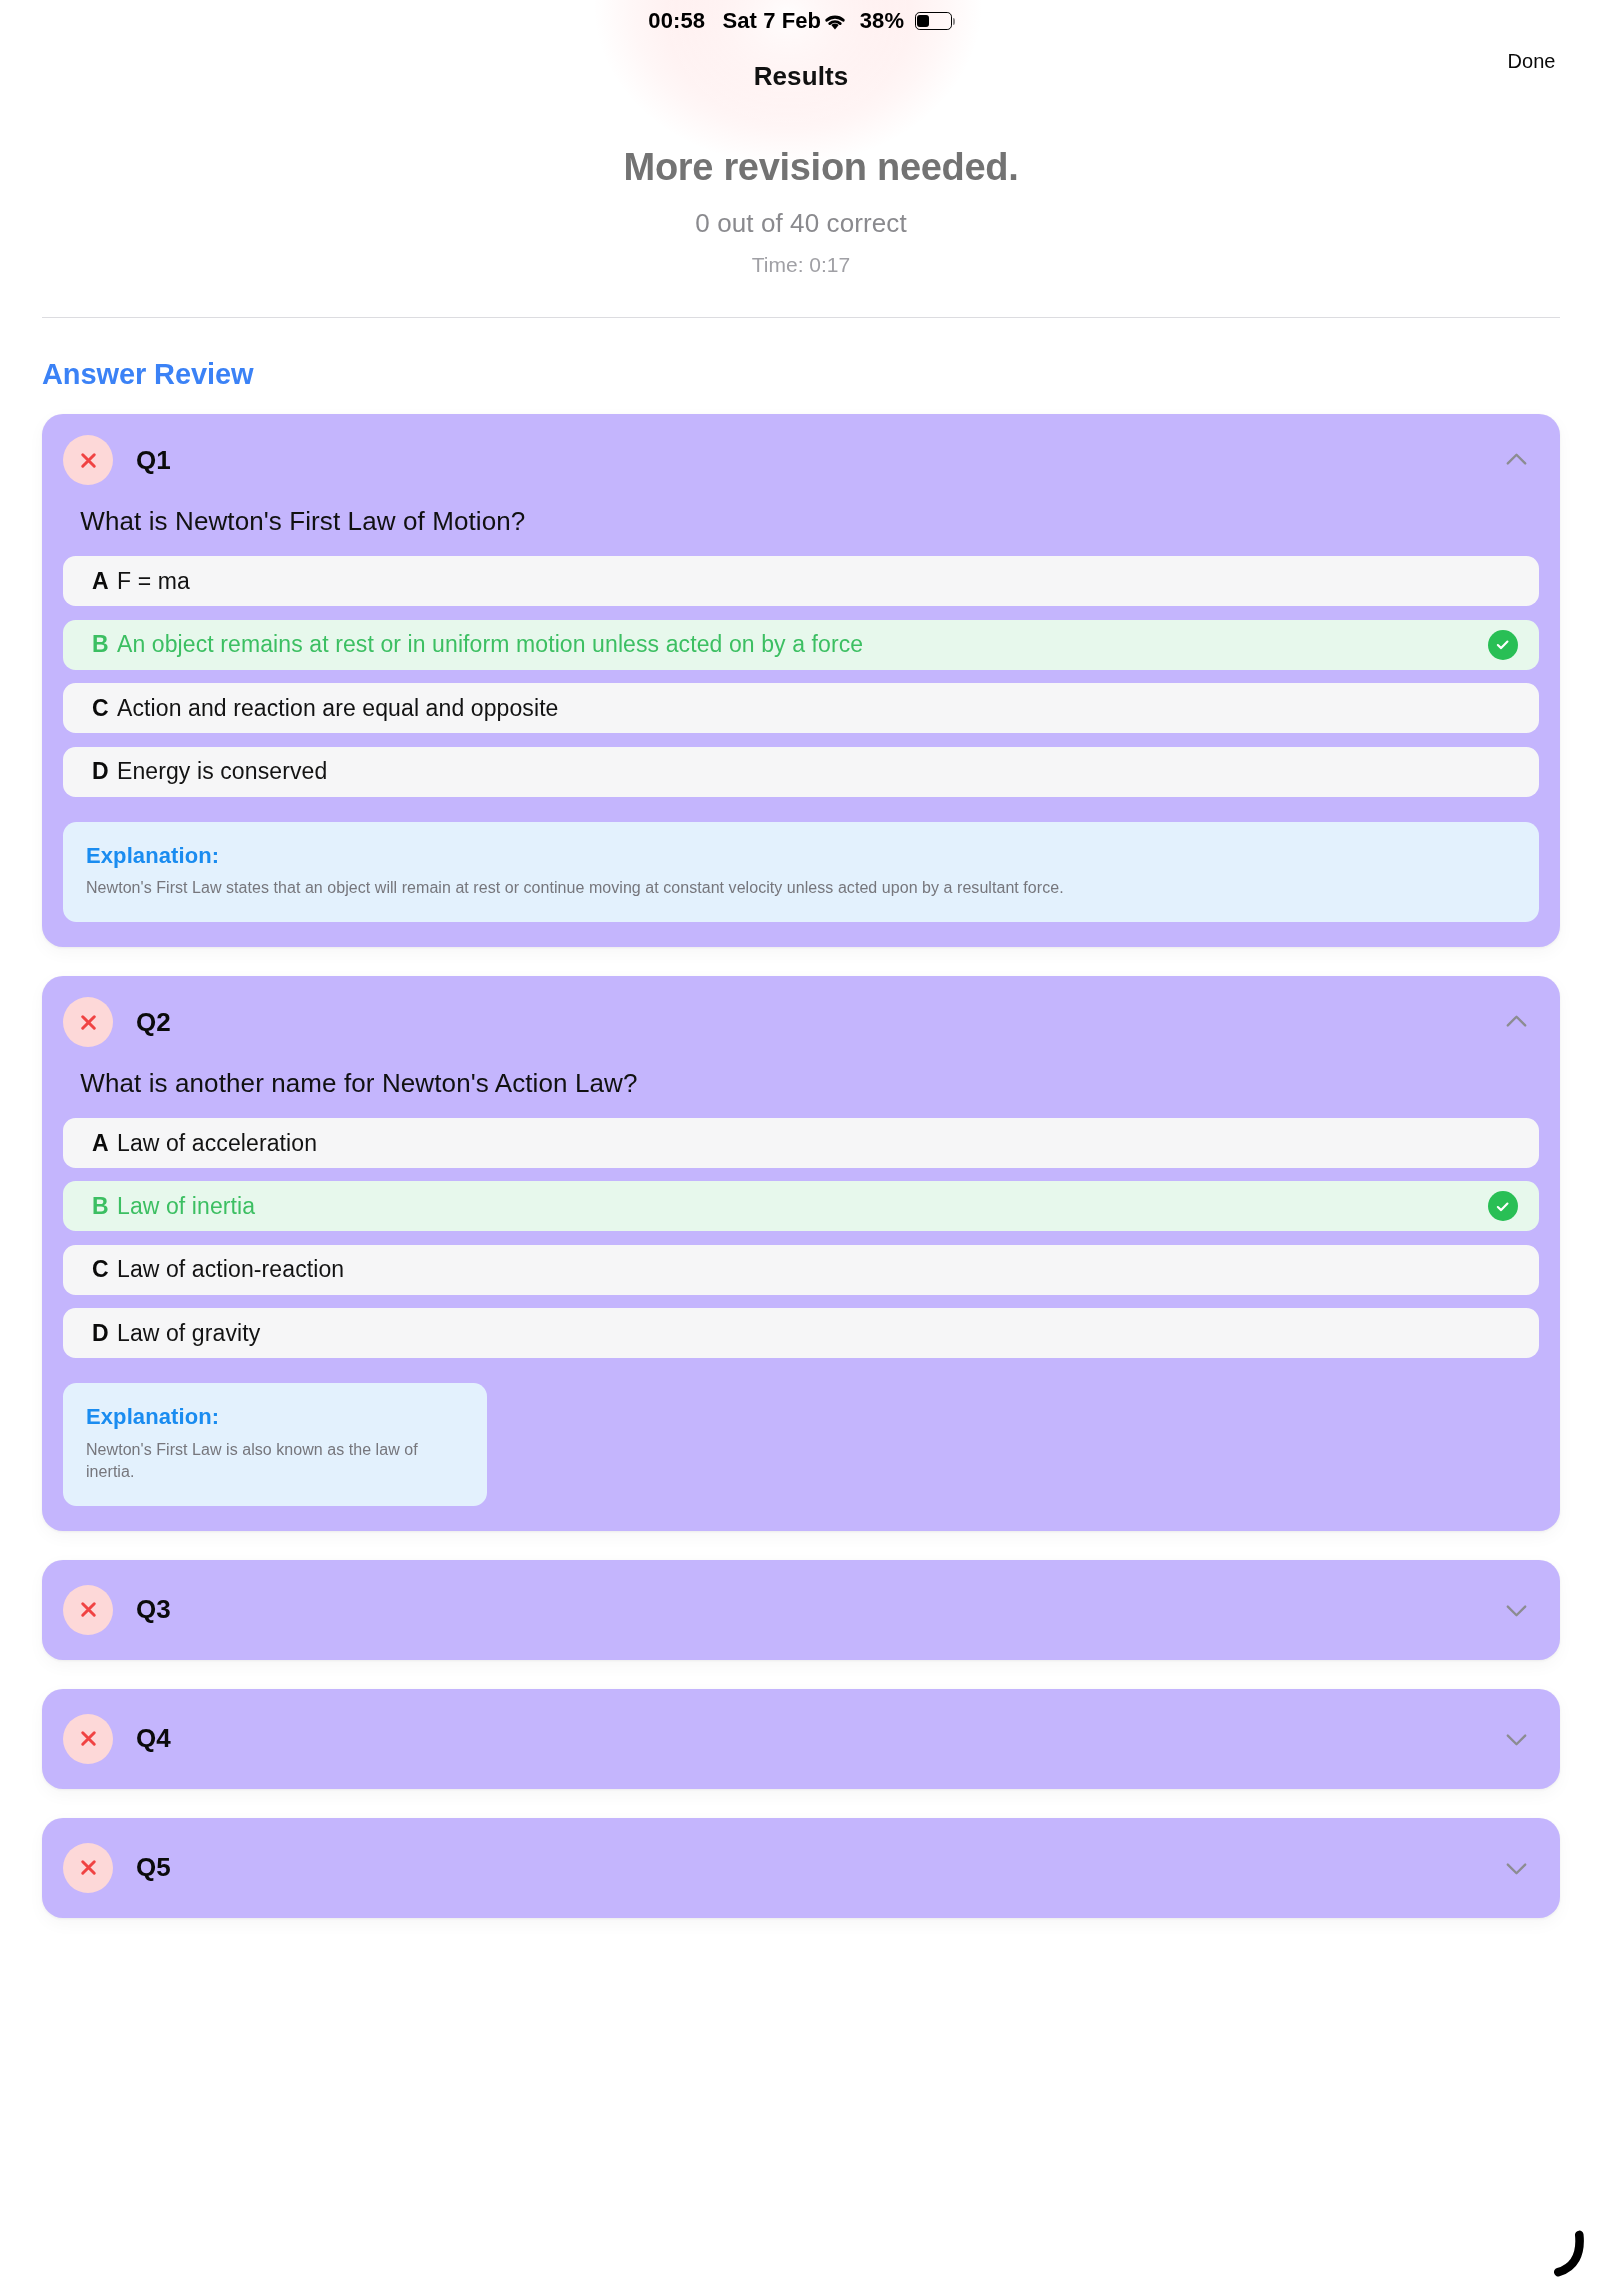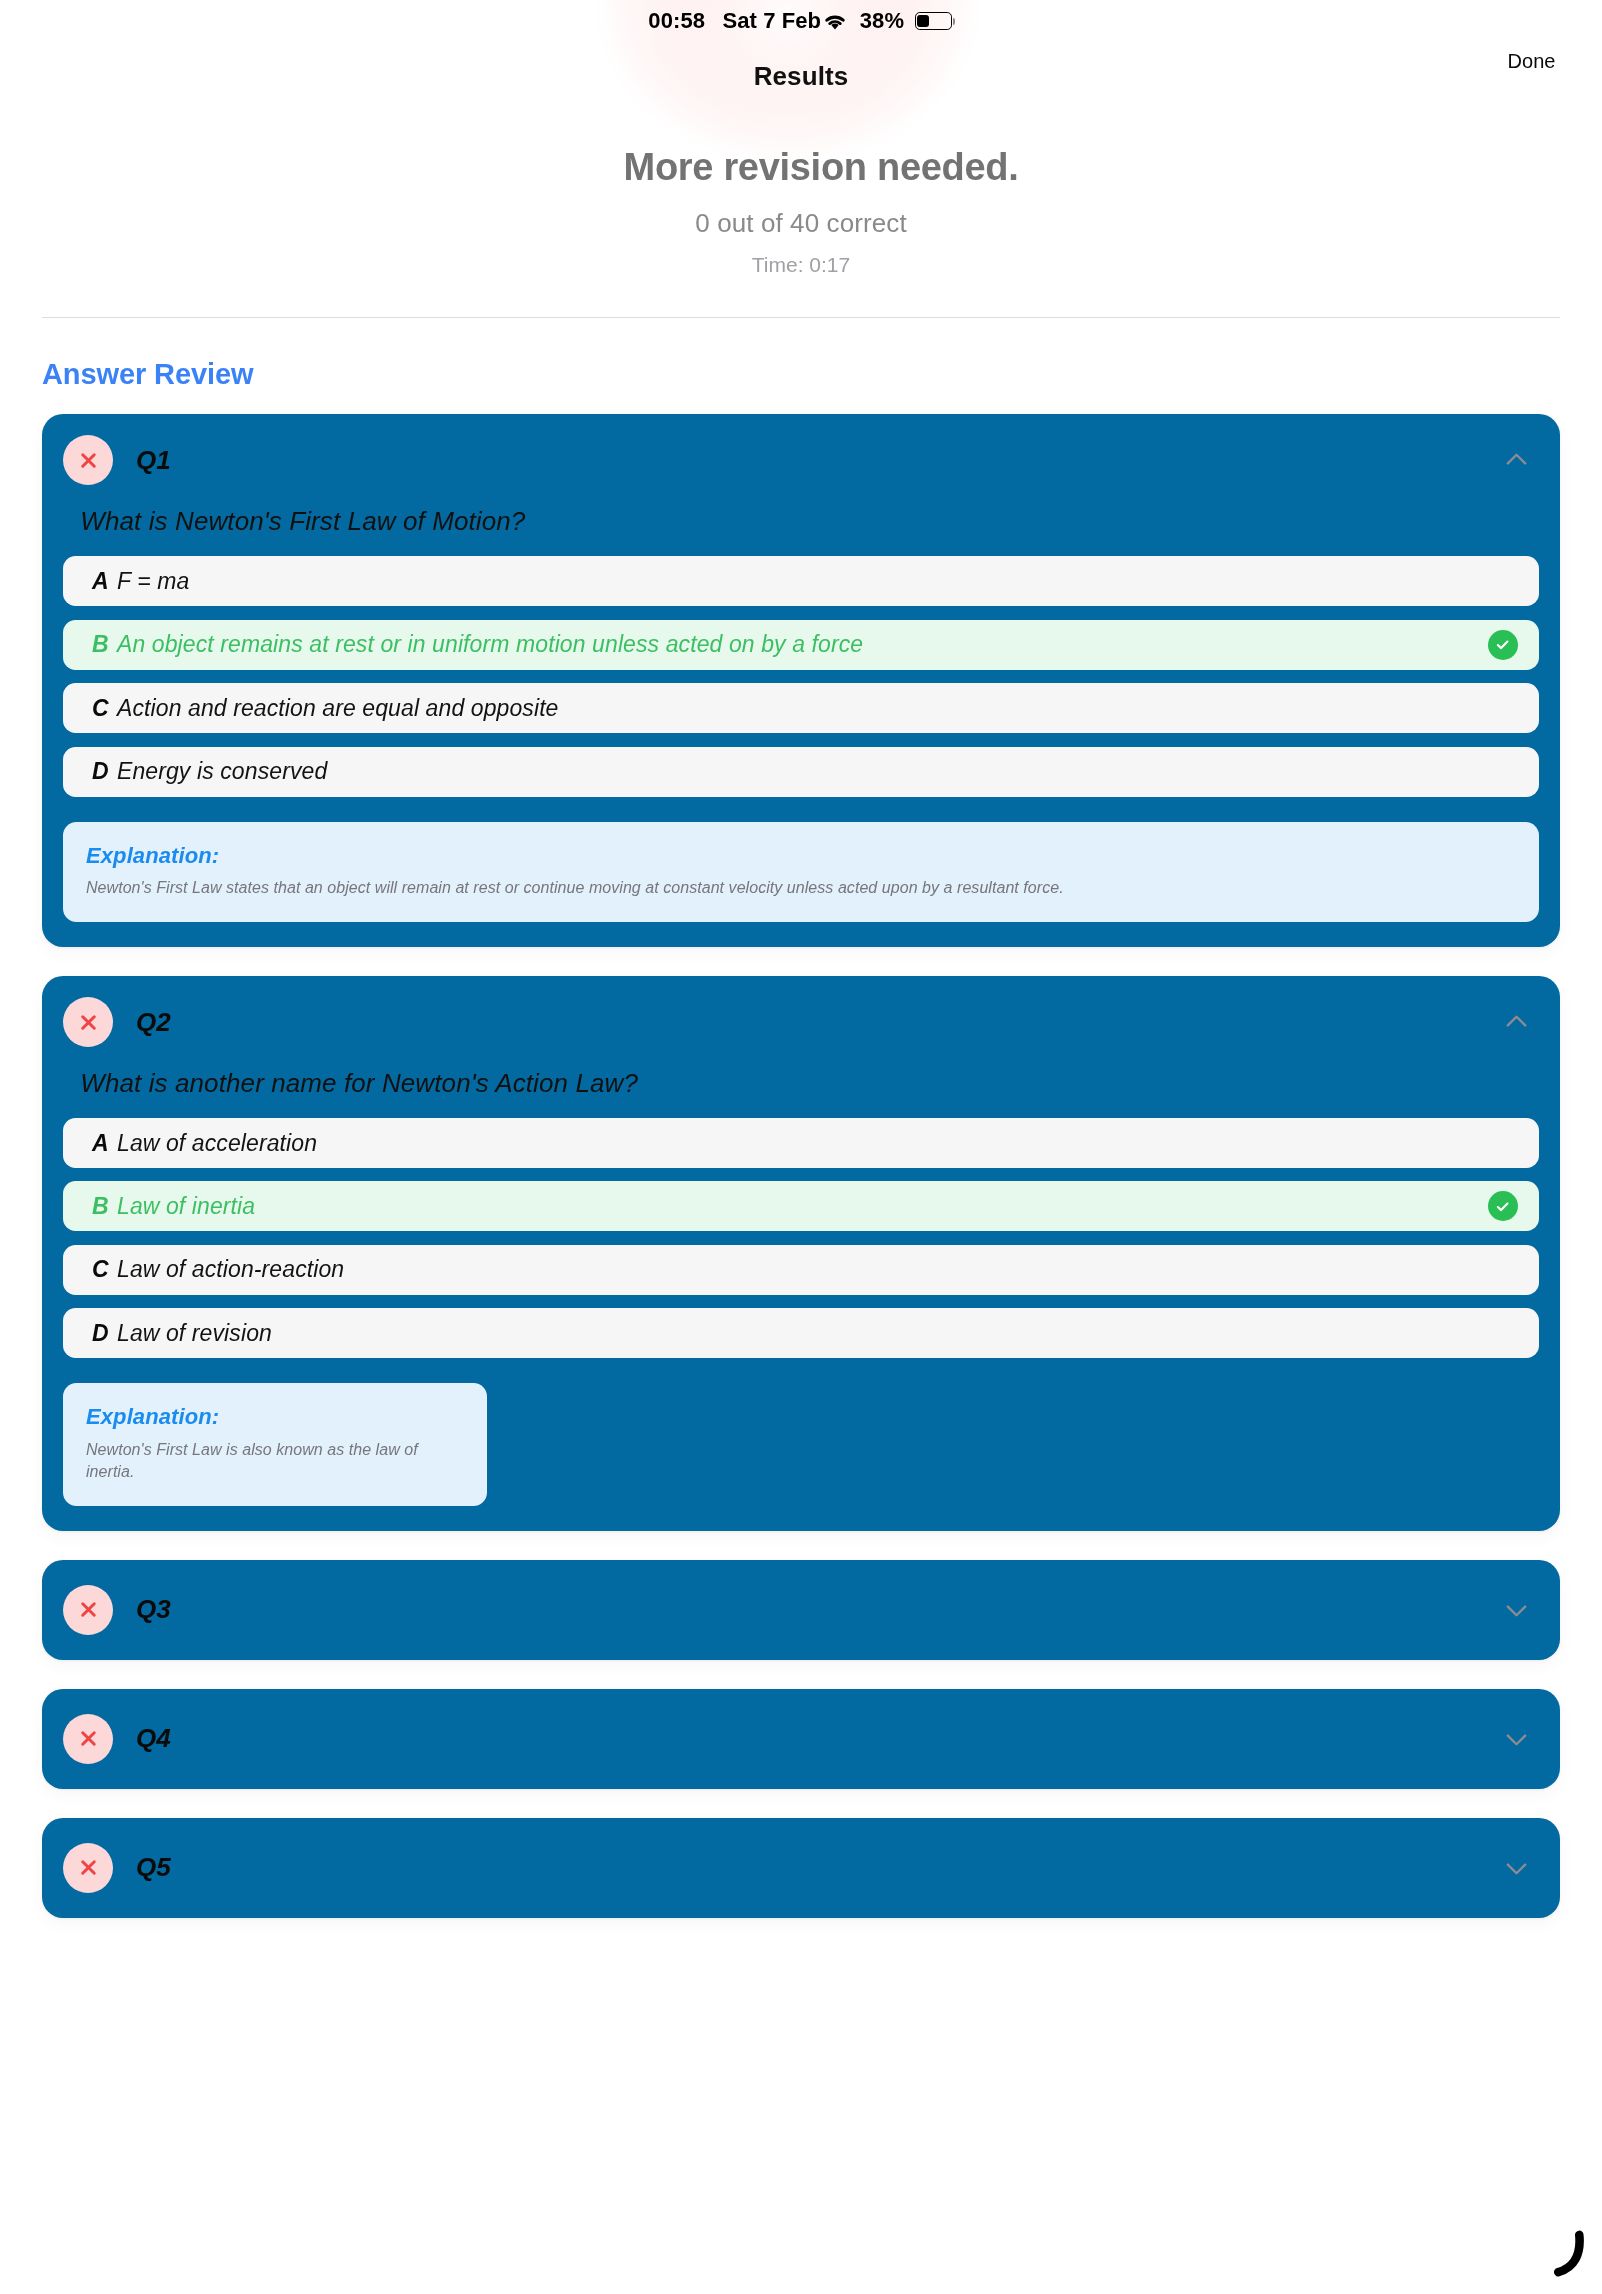--- a/index.html
+++ b/index.html
@@ -161,25 +161,24 @@
   }
 
   .cards {
     margin: 23px 42px 0 42px;
     display: flex;
     flex-direction: column;
     gap: 29px;
   }
 
   .qcard {
-    background: #0369a1;
+    background: #c4b5fd;
     border-radius: 21px;
     box-shadow: 0 1px 2.9px rgba(0,0,0,0.055), 0 5.8px 17.3px rgba(0,0,0,0.035);
     padding: 0 21px;
-    font-style: italic;
   }
 
   .qheader {
     display: flex;
     align-items: center;
     gap: 23px;
     height: 92px;
     cursor: pointer;
   }
   .qcard.collapsed .qheader { height: 100px; }
@@ -410,21 +409,21 @@
                   <path d="M4 9.4 L7.4 12.6 L14 5.8" fill="none" stroke="#fff" stroke-width="2.2" stroke-linecap="round" stroke-linejoin="round"></path>
                 </svg>
               </span>
             </div>
             <div class="option">
               <span class="opt-letter">C</span>
               <span class="opt-text">Law of action-reaction</span>
             </div>
             <div class="option">
               <span class="opt-letter">D</span>
-              <span class="opt-text">Law of revision</span>
+              <span class="opt-text">Law of gravity</span>
             </div>
           </div>
           <div class="explanation narrow">
             <div class="exp-label">Explanation:</div>
             <div class="exp-text">Newton's First Law is also known as the law of inertia.</div>
           </div>
         </div>
       </div>
       <div class="qcard collapsed">
         <div class="qheader">

